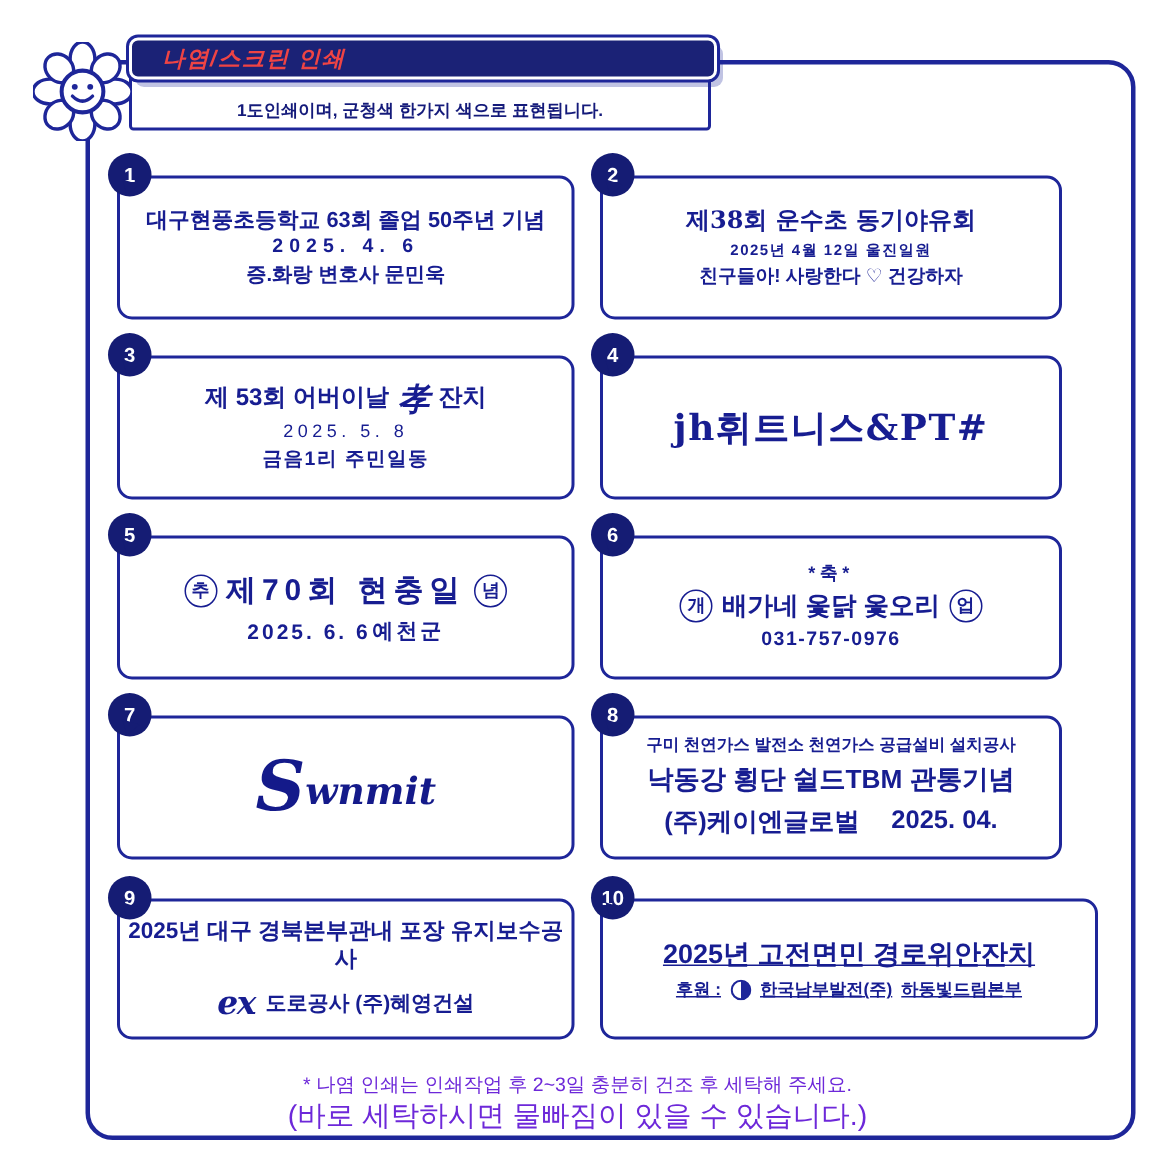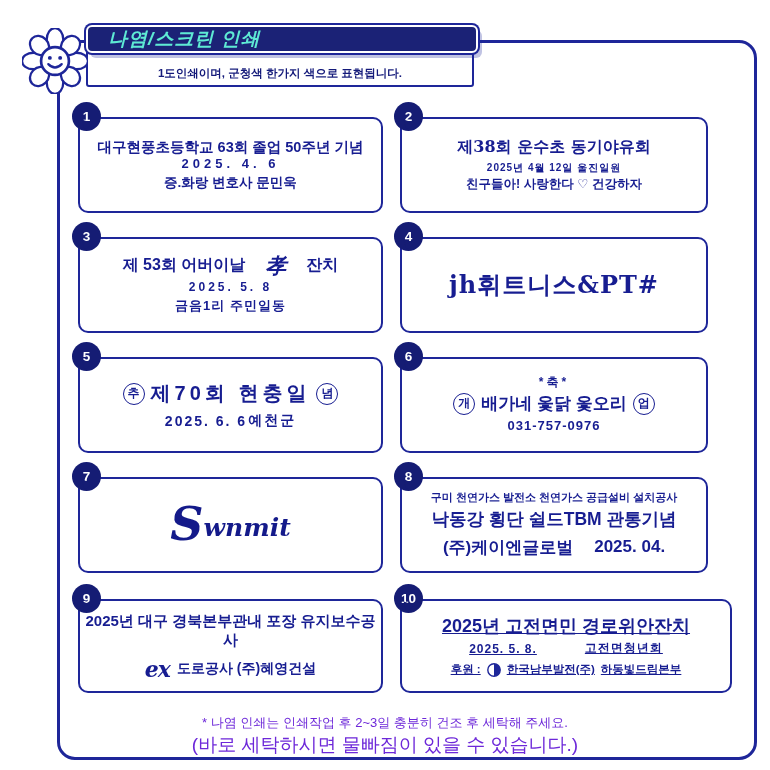--- a/index.html
+++ b/index.html
@@ -13,21 +13,21 @@
     border:3px solid #1e2699;border-radius:18px;box-sizing:border-box;
   }
   
   .logo{position:absolute;left:22px;top:28px;width:66px;height:66px;z-index:5;}
   .banner{
     position:absolute;left:86px;top:25px;width:392px;height:28px;z-index:4;
     background:#1b2276;border:2px solid #ffffff;border-radius:6px;
     box-shadow:0 0 0 2px #1e2699,4px 5px 0 0 rgba(30,38,153,.28);
     display:flex;align-items:center;padding-left:20px;box-sizing:border-box;
   }
-  .banner-title{color:#5eead4;font-weight:bold;font-style:italic;font-size:19px;letter-spacing:1px;}
+  .banner-title{color:#ef4444;font-weight:bold;font-style:italic;font-size:15px;letter-spacing:1px;}
   .subtitle-box{
     position:absolute;left:86px;top:49px;width:388px;height:38px;z-index:3;
     background:#ffffff;border:2px solid #1e2699;border-radius:3px;box-sizing:border-box;
     display:flex;align-items:center;justify-content:center;padding-top:10px;
   }
   .subtitle{font-size:11.5px;font-weight:bold;color:#141a7a;}
   
   .card{
     position:absolute;background:#ffffff;border:2px solid #1e2699;border-radius:10px;
     box-sizing:border-box;display:flex;flex-direction:column;align-items:center;justify-content:center;
@@ -60,23 +60,23 @@
   }
   
   .c1l1{font-size:14.5px;font-weight:bold;}
   .c1l2{font-size:13px;font-weight:bold;letter-spacing:4px;margin-top:0;}
   .c1l3{font-size:13.5px;font-weight:bold;margin-top:3px;}
   
   .c2l1{font-size:16px;font-weight:bold;font-family:"DejaVu Serif",serif;}
   .c2l2{font-size:10px;font-weight:bold;margin-top:5px;letter-spacing:1px;}
   .c2l3{font-size:12.5px;font-weight:bold;margin-top:3px;}
   
-  .c3l1{font-size:16px;font-weight:bold;gap:20px;}
+  .c3l1{font-size:16px;font-weight:bold;gap:6px;}
   .c3hanja{font-family:"DejaVu Serif",serif;font-style:italic;font-size:21px;line-height:1;}
-  .c3l2{font-size:12px;font-weight:bold;letter-spacing:3px;margin-top:4px;text-align:right;}
+  .c3l2{font-size:12px;font-weight:normal;letter-spacing:3px;margin-top:4px;text-align:right;}
   .c3l3{font-size:13px;font-weight:bold;margin-top:3px;letter-spacing:1px;}
   
   .c4l1{font-size:24px;font-weight:bold;font-family:"DejaVu Serif",serif;letter-spacing:1px;}
   
   .c5title{font-size:20px;font-weight:800;letter-spacing:4px;}
   .c5l2{font-size:14px;font-weight:bold;letter-spacing:2px;margin-top:5px;gap:1px;}
   
   .c6top{font-size:12px;font-weight:bold;letter-spacing:3px;}
   .c6title{font-size:17px;font-weight:800;margin-top:2px;}
   .c6phone{font-size:13px;font-weight:bold;margin-top:3px;letter-spacing:1px;}
@@ -233,24 +233,20 @@
       <span class="c9ex">ex</span>
       <span class="c9l2">도로공사 (주)혜영건설</span>
     </div>
   </div>
 
   <div class="card pos10">
     <div class="badge">
         <span>10</span>
       </div>
     <div class="l c10l1">2025년 고전면민 경로위안잔치</div>
-    <div class="row c10l2">
-      <span>2025. 5. 8.</span>
-      <span>고전면청년회</span>
-    </div>
     <div class="row c10l3">
       <span>후원 :</span>
       <span style="display:inline-flex;">
         <svg width="14" height="14" viewBox="0 0 14 14">
           <circle cx="7" cy="7" r="6.2" fill="#ffffff" stroke="#1e2699" stroke-width="1.4"></circle>
           <path d="M7 .8 A6.2 6.2 0 0 1 7 13.2 Z" fill="#1e2699"></path>
         </svg>
       </span>
       <span>한국남부발전(주)</span>
       <span>하동빛드림본부</span>

